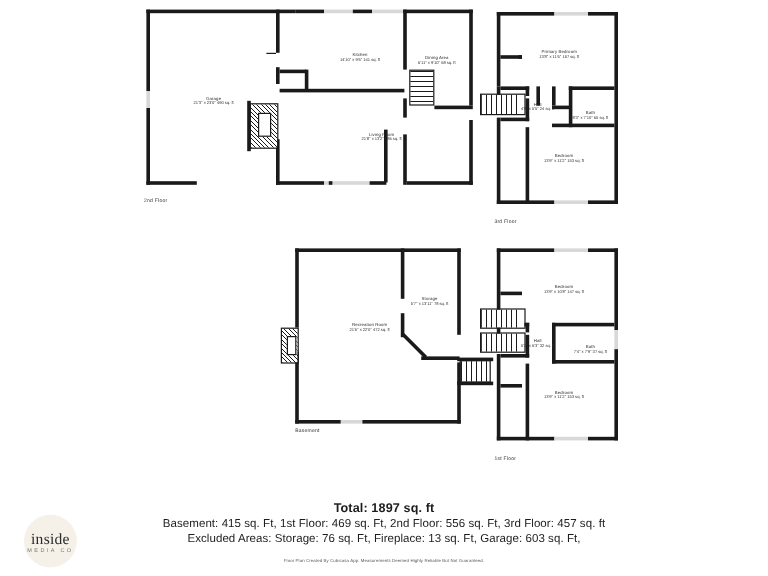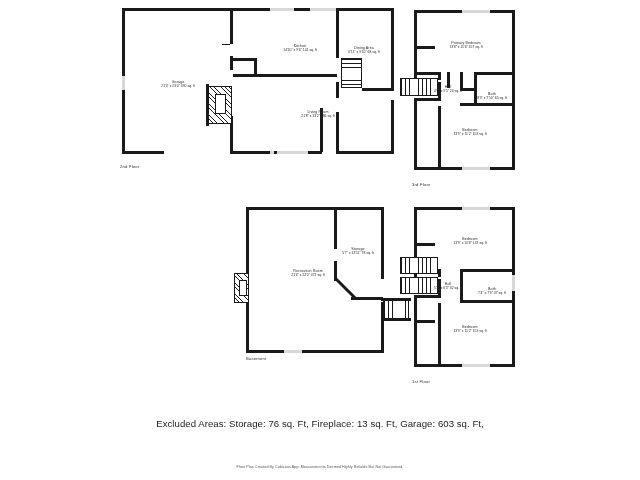--- a/index.html
+++ b/index.html
@@ -350,19 +350,26 @@
     </div>
     <div class="room-label" style="left:56px; top:118px;">
       <span class="rname">Bedroom</span>
       <span class="rdim">13'9" x 11'2" 153 sq. ft</span>
     </div>
 
     <div class="floor-caption" style="left:-2px; top:172px;">1st Floor</div>
   </div>
 
   <div id="summary">
+    <div class="total">Total: 1897 sq. ft</div>
+    <div class="line">Basement: 415 sq. Ft, 1st Floor: 469 sq. Ft, 2nd Floor: 556 sq. Ft, 3rd Floor: 457 sq. ft</div>
     <div class="line">Excluded Areas: Storage: 76 sq. Ft, Fireplace: 13 sq. Ft, Garage: 603 sq. Ft,</div>
   </div>
 
   <div id="disclaimer">Floor Plan Created By Cubicasa App. Measurements Deemed Highly Reliable But Not Guaranteed.</div>
 
+  <div id="logo">
+    <div class="circle"></div>
+    <div class="word">inside</div>
+    <div class="sub">MEDIA CO</div>
+  </div>
 
 </div>
 
 </body></html>

